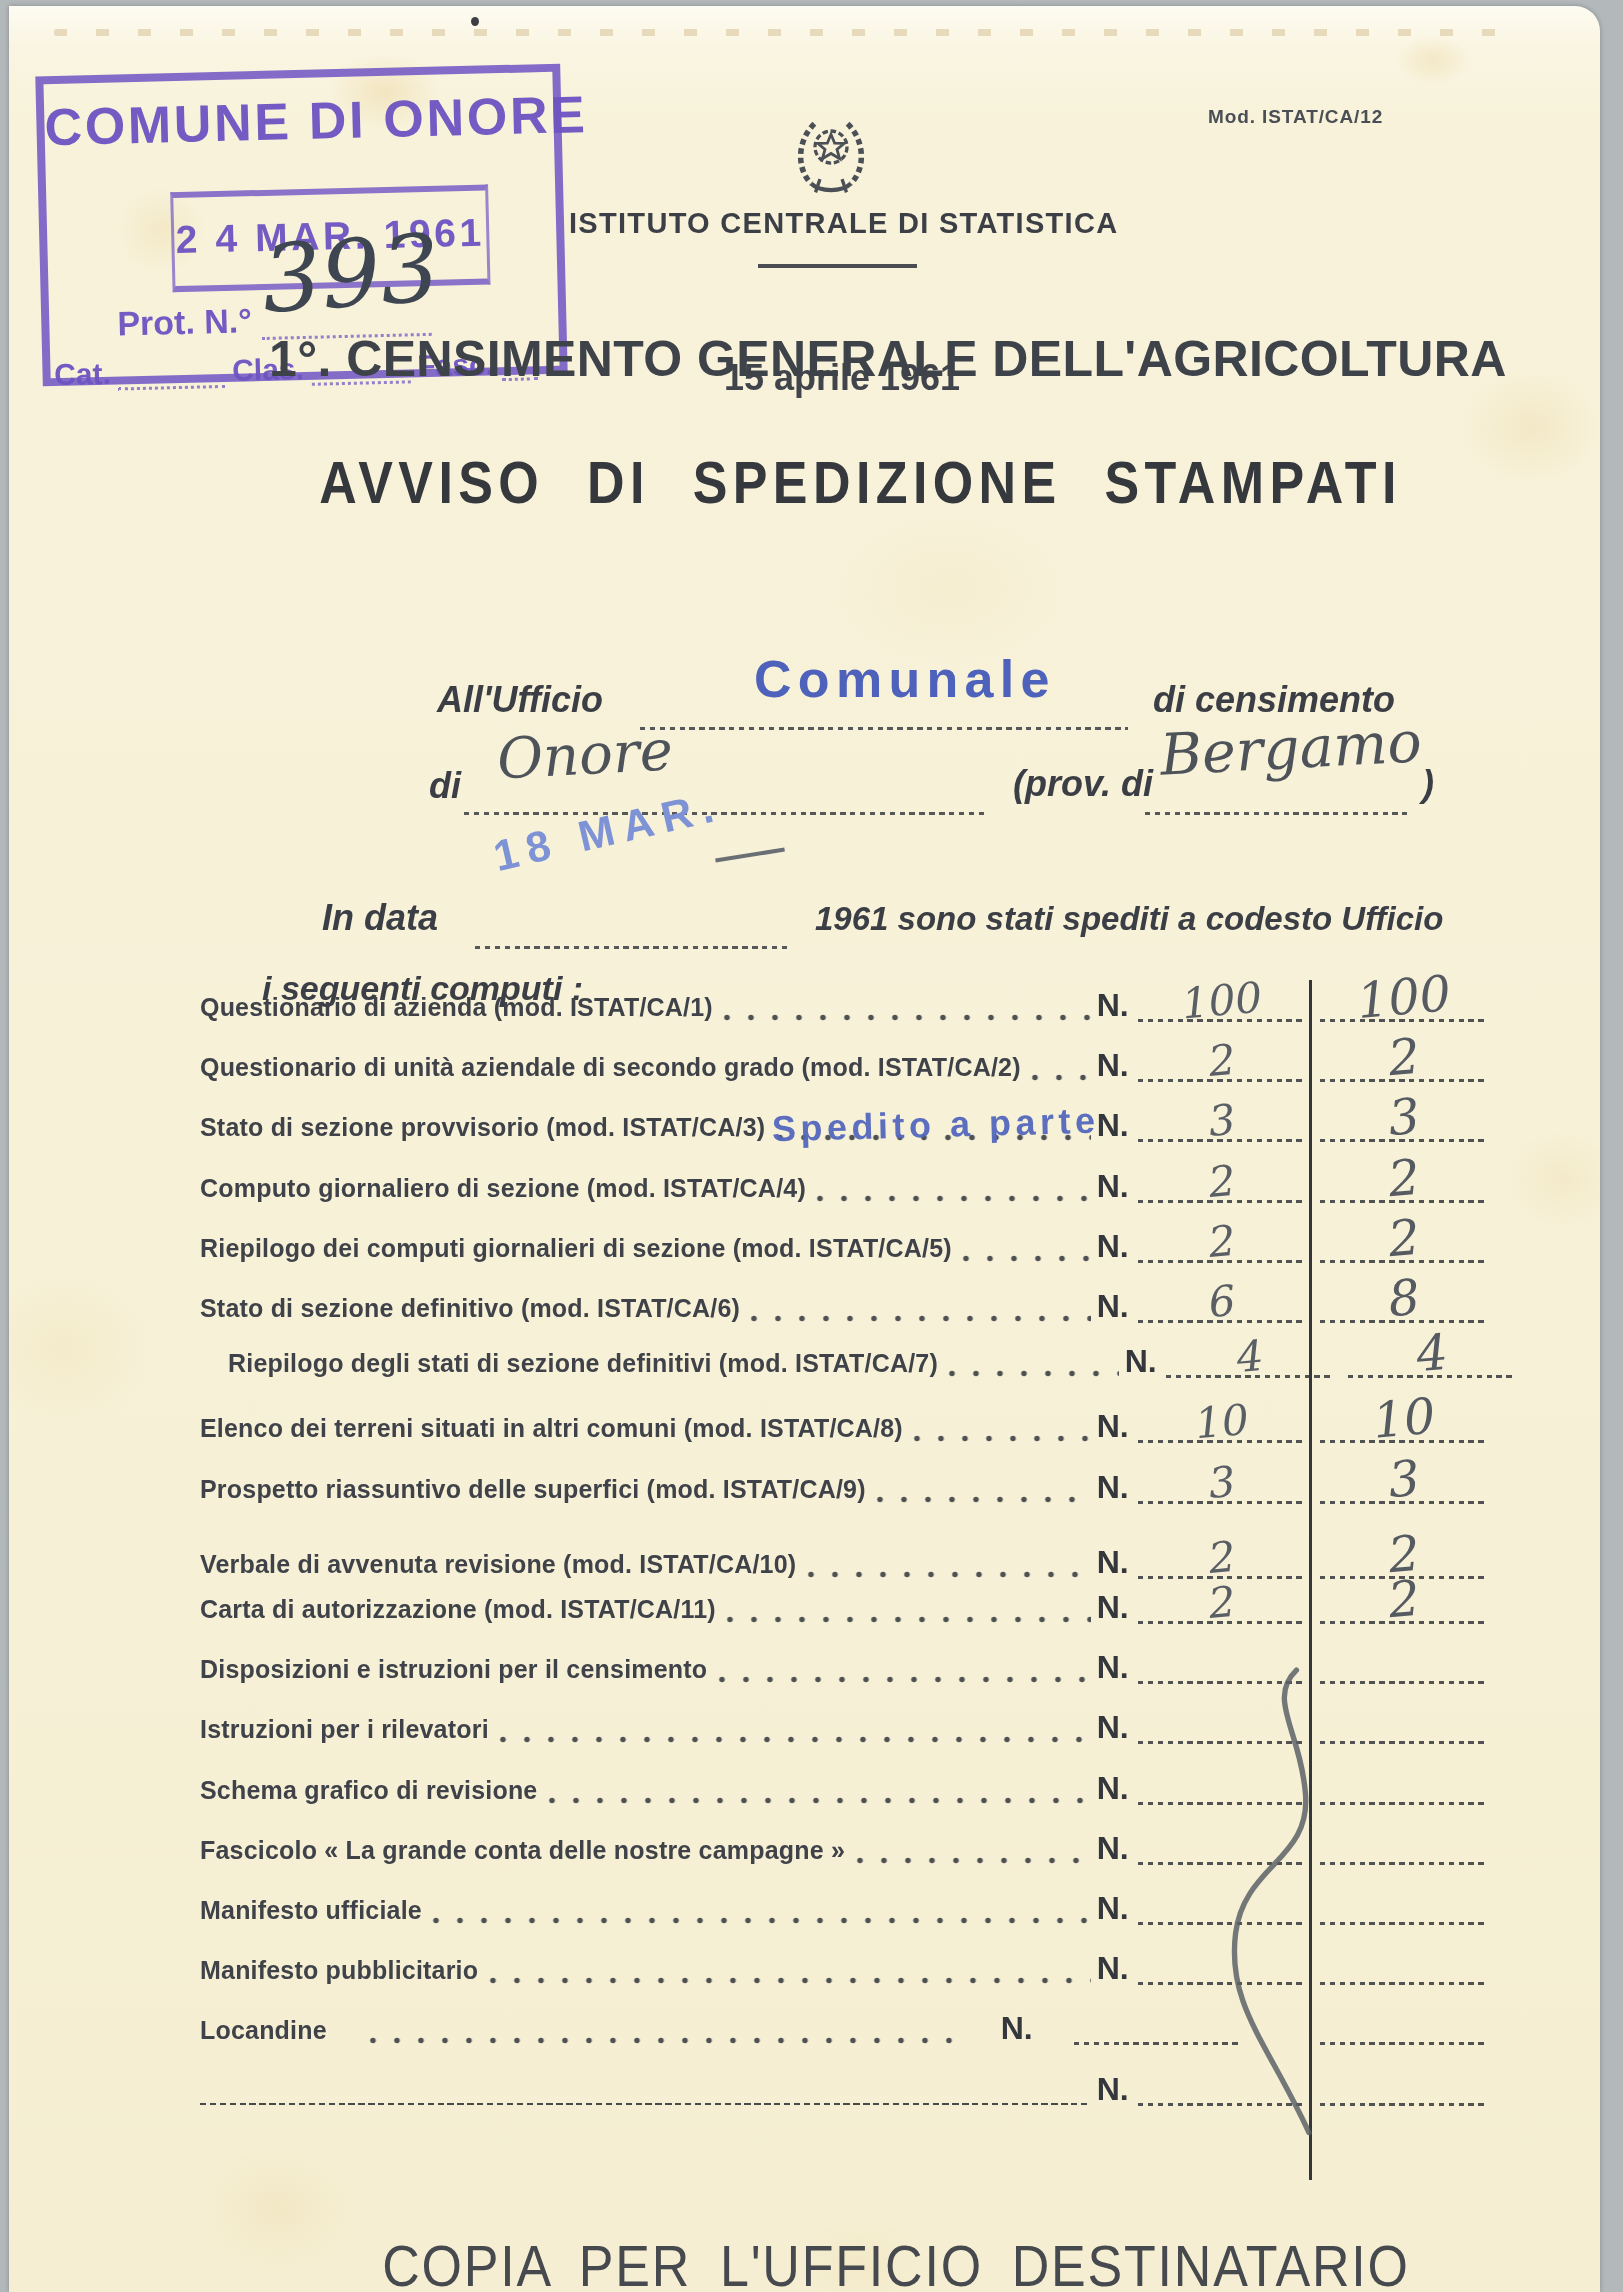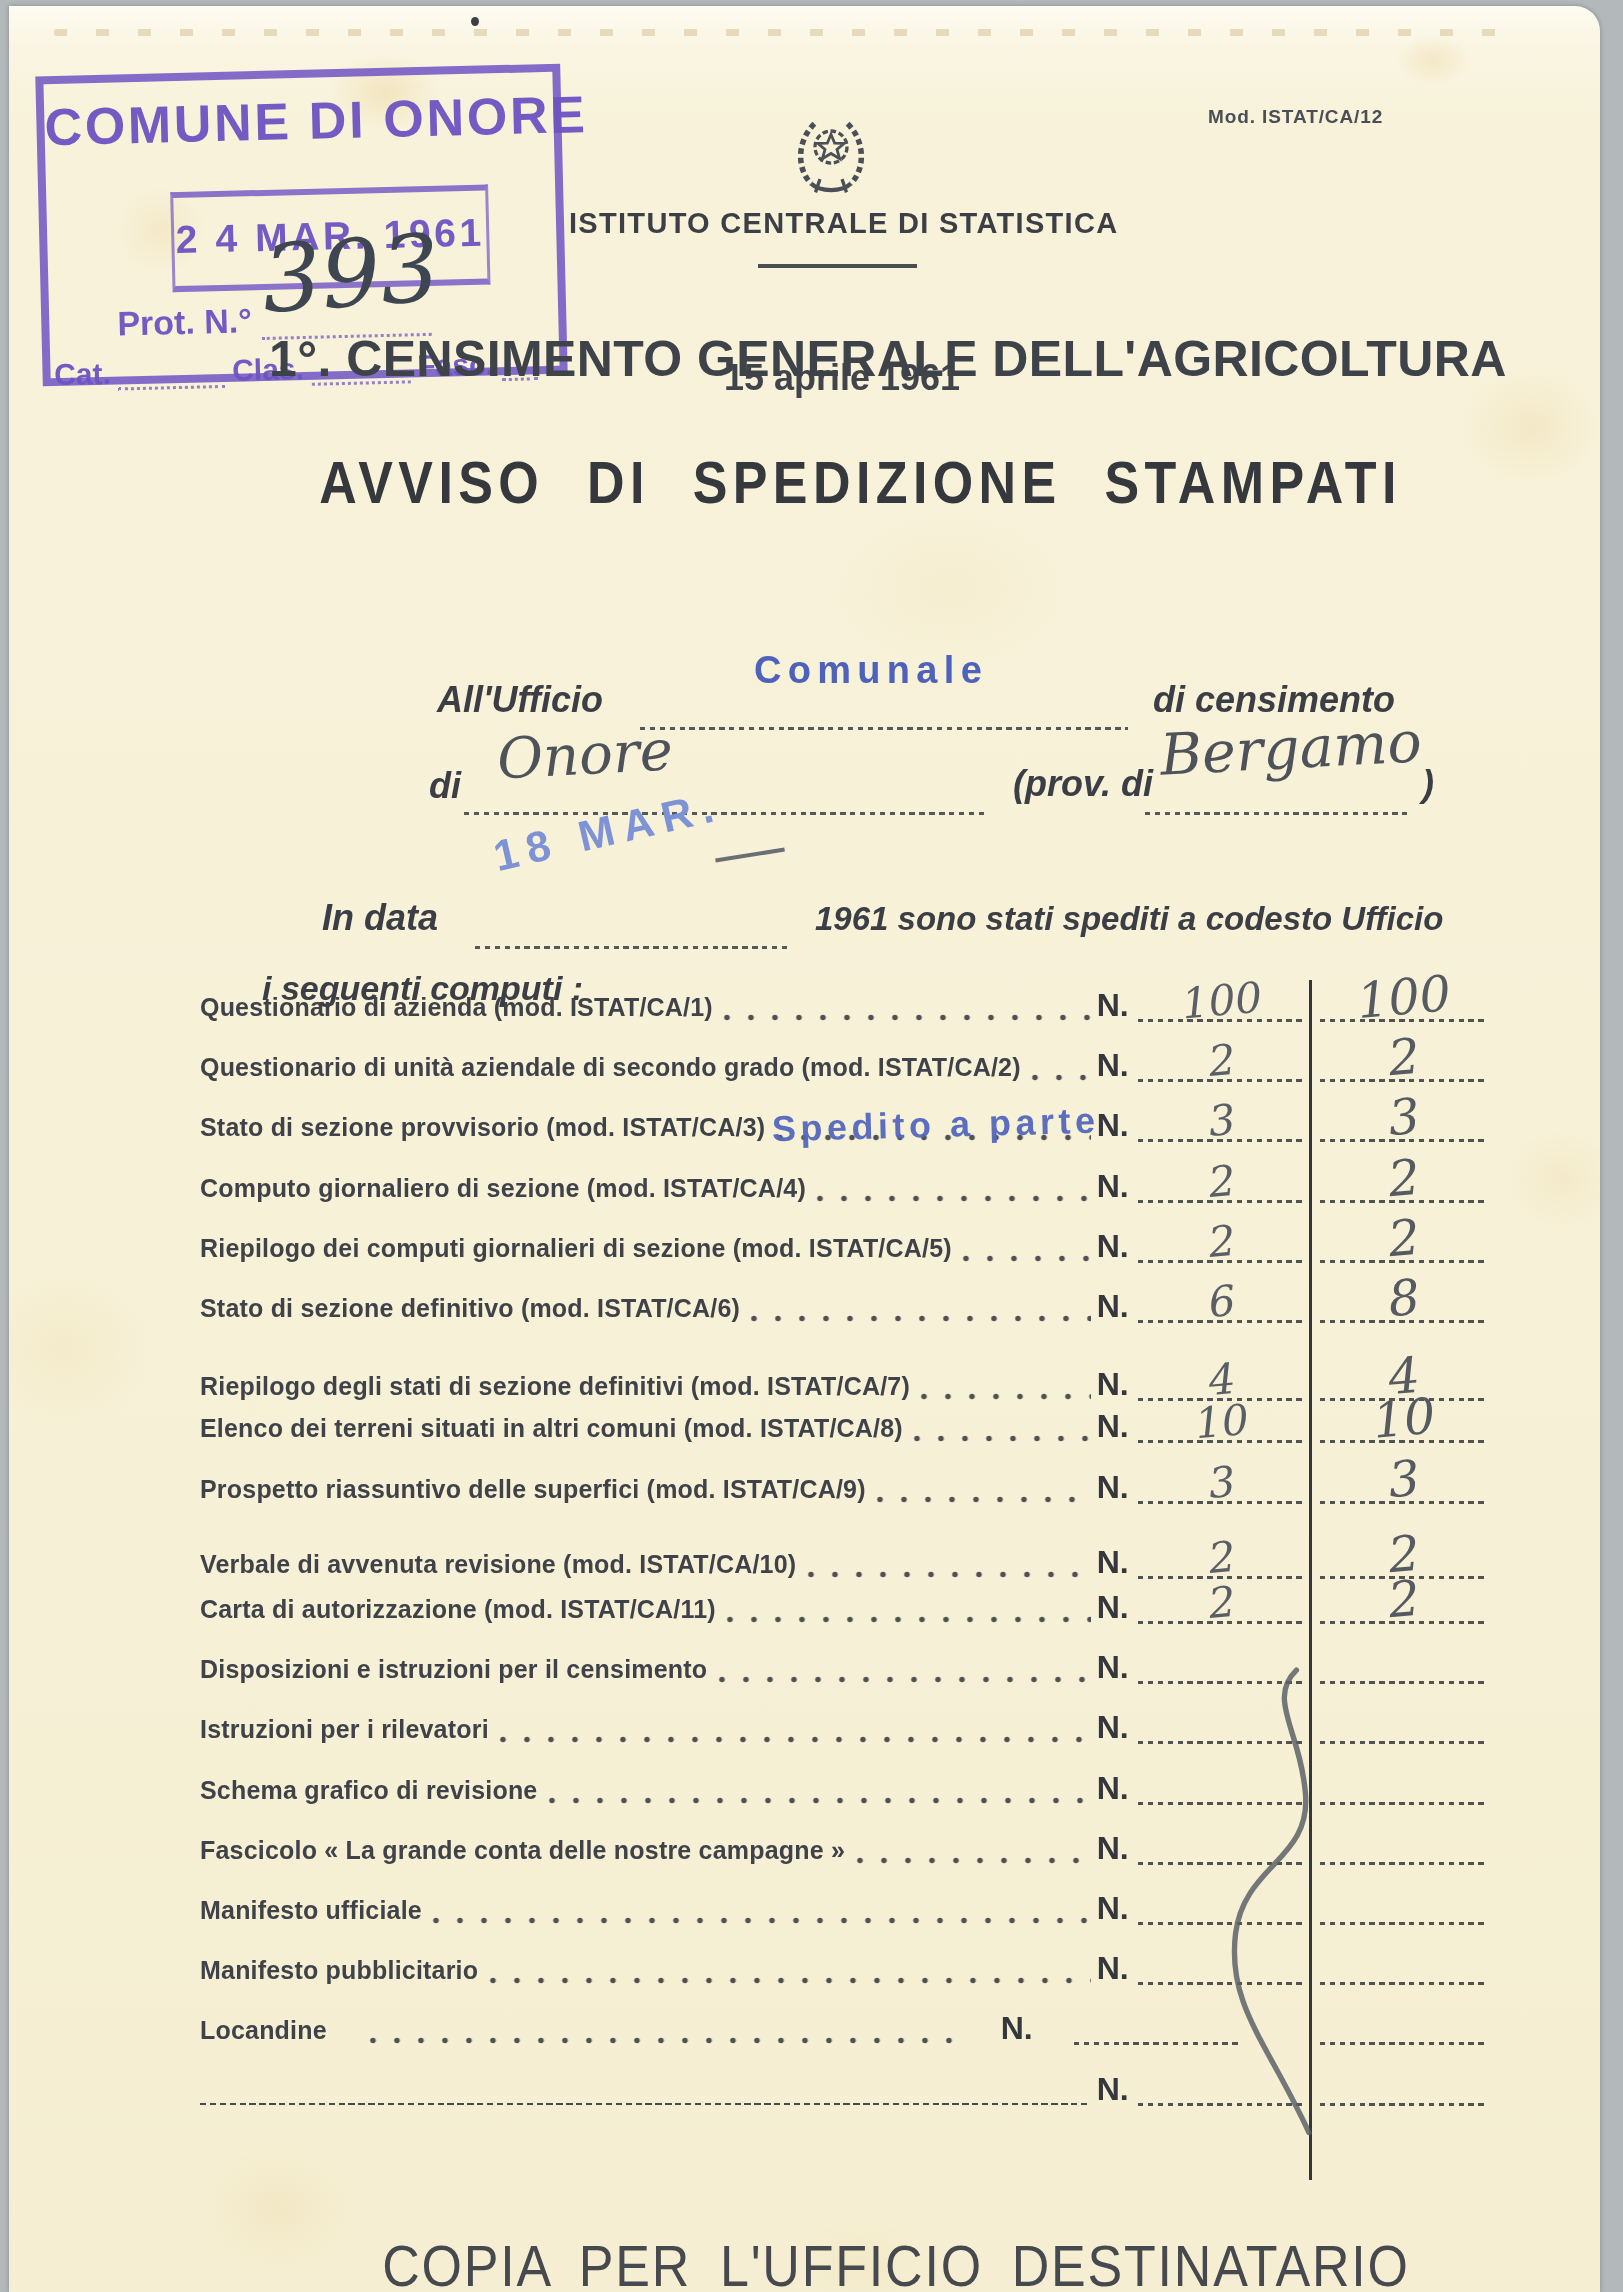--- a/index.html
+++ b/index.html
@@ -123,21 +123,21 @@
     </g>
   </svg>
   <div class="institute">ISTITUTO CENTRALE DI STATISTICA</div>
   <div class="inst-rule"></div>
   <div class="census">1°. CENSIMENTO GENERALE DELL'AGRICOLTURA</div>
   <div class="census-date">15 aprile 1961</div>
 
   <div class="doc-title">AVVISO DI SPEDIZIONE STAMPATI</div>
 
   <div class="b-ital f40" style="position:absolute;left:428px;top:673px">All'Ufficio</div>
-  <div class="bluestamp" style="left:745px;top:643px;width:242px;text-align:left;font-size:38px;letter-spacing:6.3px">Comunale</div>
+  <div class="bluestamp" style="left:745px;top:643px;width:242px;text-align:left;font-size:52px;letter-spacing:6.3px">Comunale</div>
   <div class="dashline" style="left:631px;top:721px;width:488px"></div>
   <div class="b-ital f40" style="position:absolute;left:1144px;top:673px">di censimento</div>
 
   <div class="b-ital f40" style="position:absolute;left:420px;top:759px">di</div>
   <div class="handname" style="left:488px;top:716px;font-size:56px">Onore</div>
   <div class="dashline" style="left:455px;top:806px;width:524px"></div>
   <div class="b-ital f40" style="position:absolute;left:1004px;top:757px">(prov. di</div>
   <div class="handname" style="left:1151px;top:709px;font-size:57px">Bergamo</div>
   <div class="dashline" style="left:1136px;top:806px;width:262px"></div>
   <div class="b-ital f40" style="position:absolute;left:1413px;top:757px">)</div>
@@ -227,21 +227,21 @@
     <span class="vcell v1">
       <span class="dline"></span>
       <span class="hval">6</span>
     </span>
     <span class="vgap"></span>
     <span class="vcell v2">
       <span class="dline"></span>
       <span class="hval">8</span>
     </span>
   </div>
-        <div class="row" style="top: 379px;">
+        <div class="row" style="top: 356px; margin-left: 28px;">
     <span class="lbl">Riepilogo degli stati di sezione definitivi (mod. ISTAT/CA/7)</span>
     <span class="leader"></span>
     <span class="ncol">N.</span>
     <span class="vcell v1">
       <span class="dline"></span>
       <span class="hval">4</span>
     </span>
     <span class="vgap"></span>
     <span class="vcell v2">
       <span class="dline"></span>

